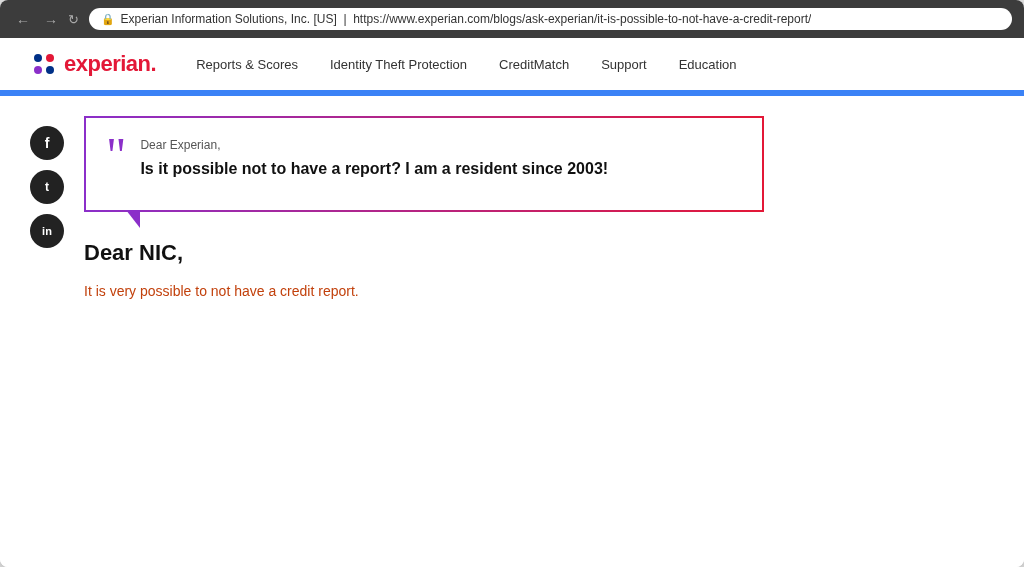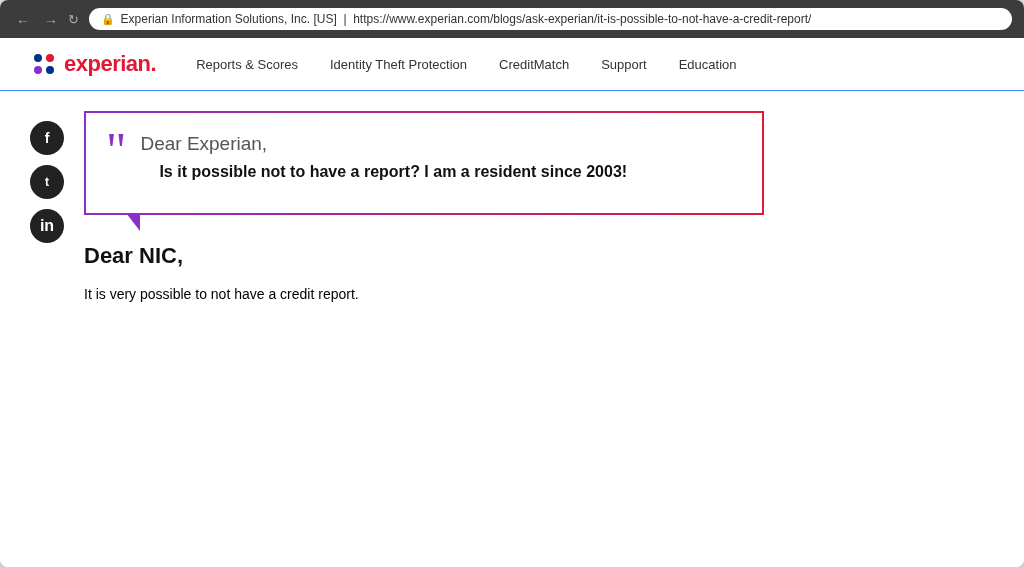--- a/index.html
+++ b/index.html
@@ -78,21 +78,21 @@
       flex: 1;
       background: #fff;
       overflow: hidden;
       display: flex;
       flex-direction: column;
     }
 
     
     .top-nav {
       background: #fff;
-      border-bottom: 1px solid #3b82f6;
+      border-bottom: 6px solid #3b82f6;
       padding: 12px 30px;
       display: flex;
       align-items: center;
       gap: 30px;
       flex-shrink: 0;
     }
 
     .logo {
       display: flex;
       align-items: center;
@@ -198,49 +198,48 @@
       line-height: 1;
       color: #8B2FC9;
       font-family: Georgia, serif;
       margin-top: -8px;
       flex-shrink: 0;
     }
     .quote-content {
       flex: 1;
     }
     .quote-salutation {
-      font-size: 19px;
+      font-size: 12px;
       color: #555;
       margin-bottom: 6px;
     }
     .quote-text {
       font-size: 16px;
       font-weight: bold;
       color: #111;
       margin-bottom: 10px;
       line-height: 1.4;
-      margin-left: 19px;
     }
     .quote-author {
       text-align: right;
       font-size: 13px;
       color: #555;
     }
 
     
     .article-heading {
       font-size: 22px;
       font-weight: bold;
       color: #111;
       margin-top: 8px;
     }
 
     .article-para {
       font-size: 14px;
-      color: #000000;
+      color: #c2410c;
       line-height: 1.6;
       max-width: 680px;
     }
 
     .highlight {
       background: #ffff00;
     }
   </style>
 </head>
 <body>
@@ -285,21 +284,21 @@
         <a class="nav-link">Support</a>
         <a class="nav-link">Education</a>
       </div>
     </nav>
 
     <div class="main-content">
 
       <div class="social-icons">
         <a class="social-btn">f</a>
         <a class="social-btn" style="font-size:12px;">t</a>
-        <a class="social-btn" style="font-size:16px;">in</a>
+        <a class="social-btn" style="font-size:11px;">in</a>
       </div>
 
       <div class="article-area">
 
         <div class="quote-box">
           <div class="quote-inner">
             <div class="quote-mark">"</div>
             <div class="quote-content">
               <div class="quote-salutation">Dear Experian,</div>
               <div class="quote-text">Is it possible not to have a report? I am a resident since 2003!</div>

